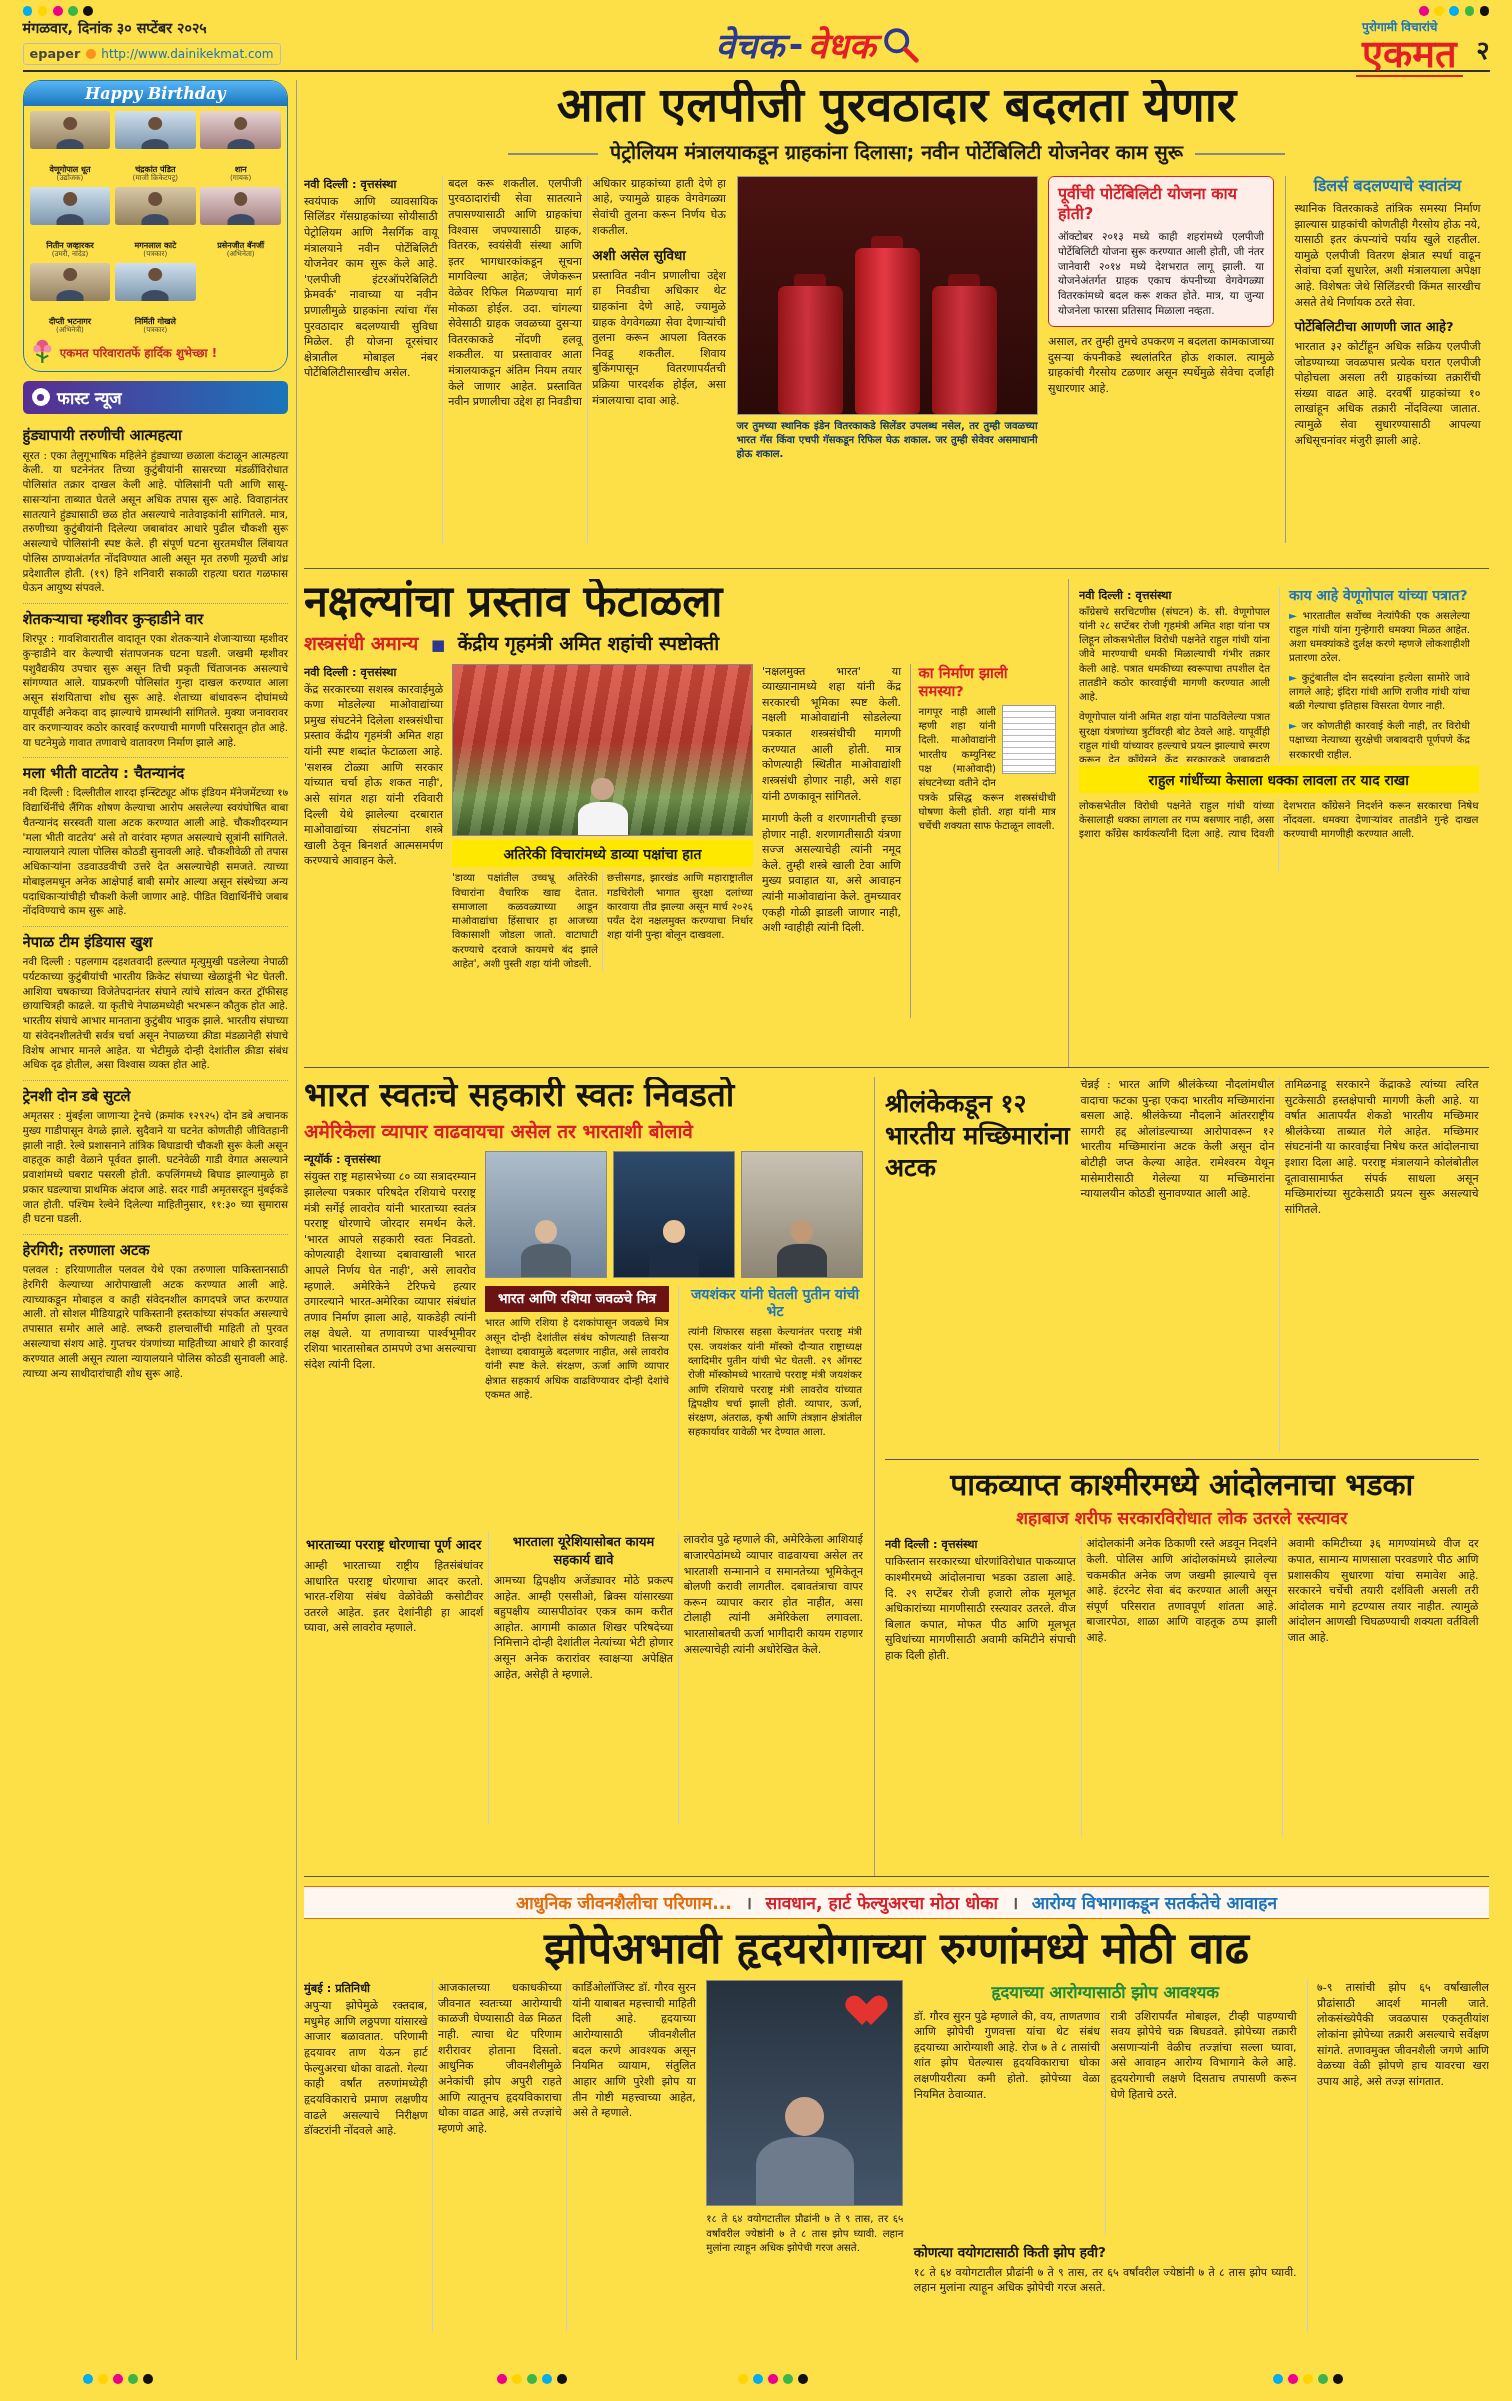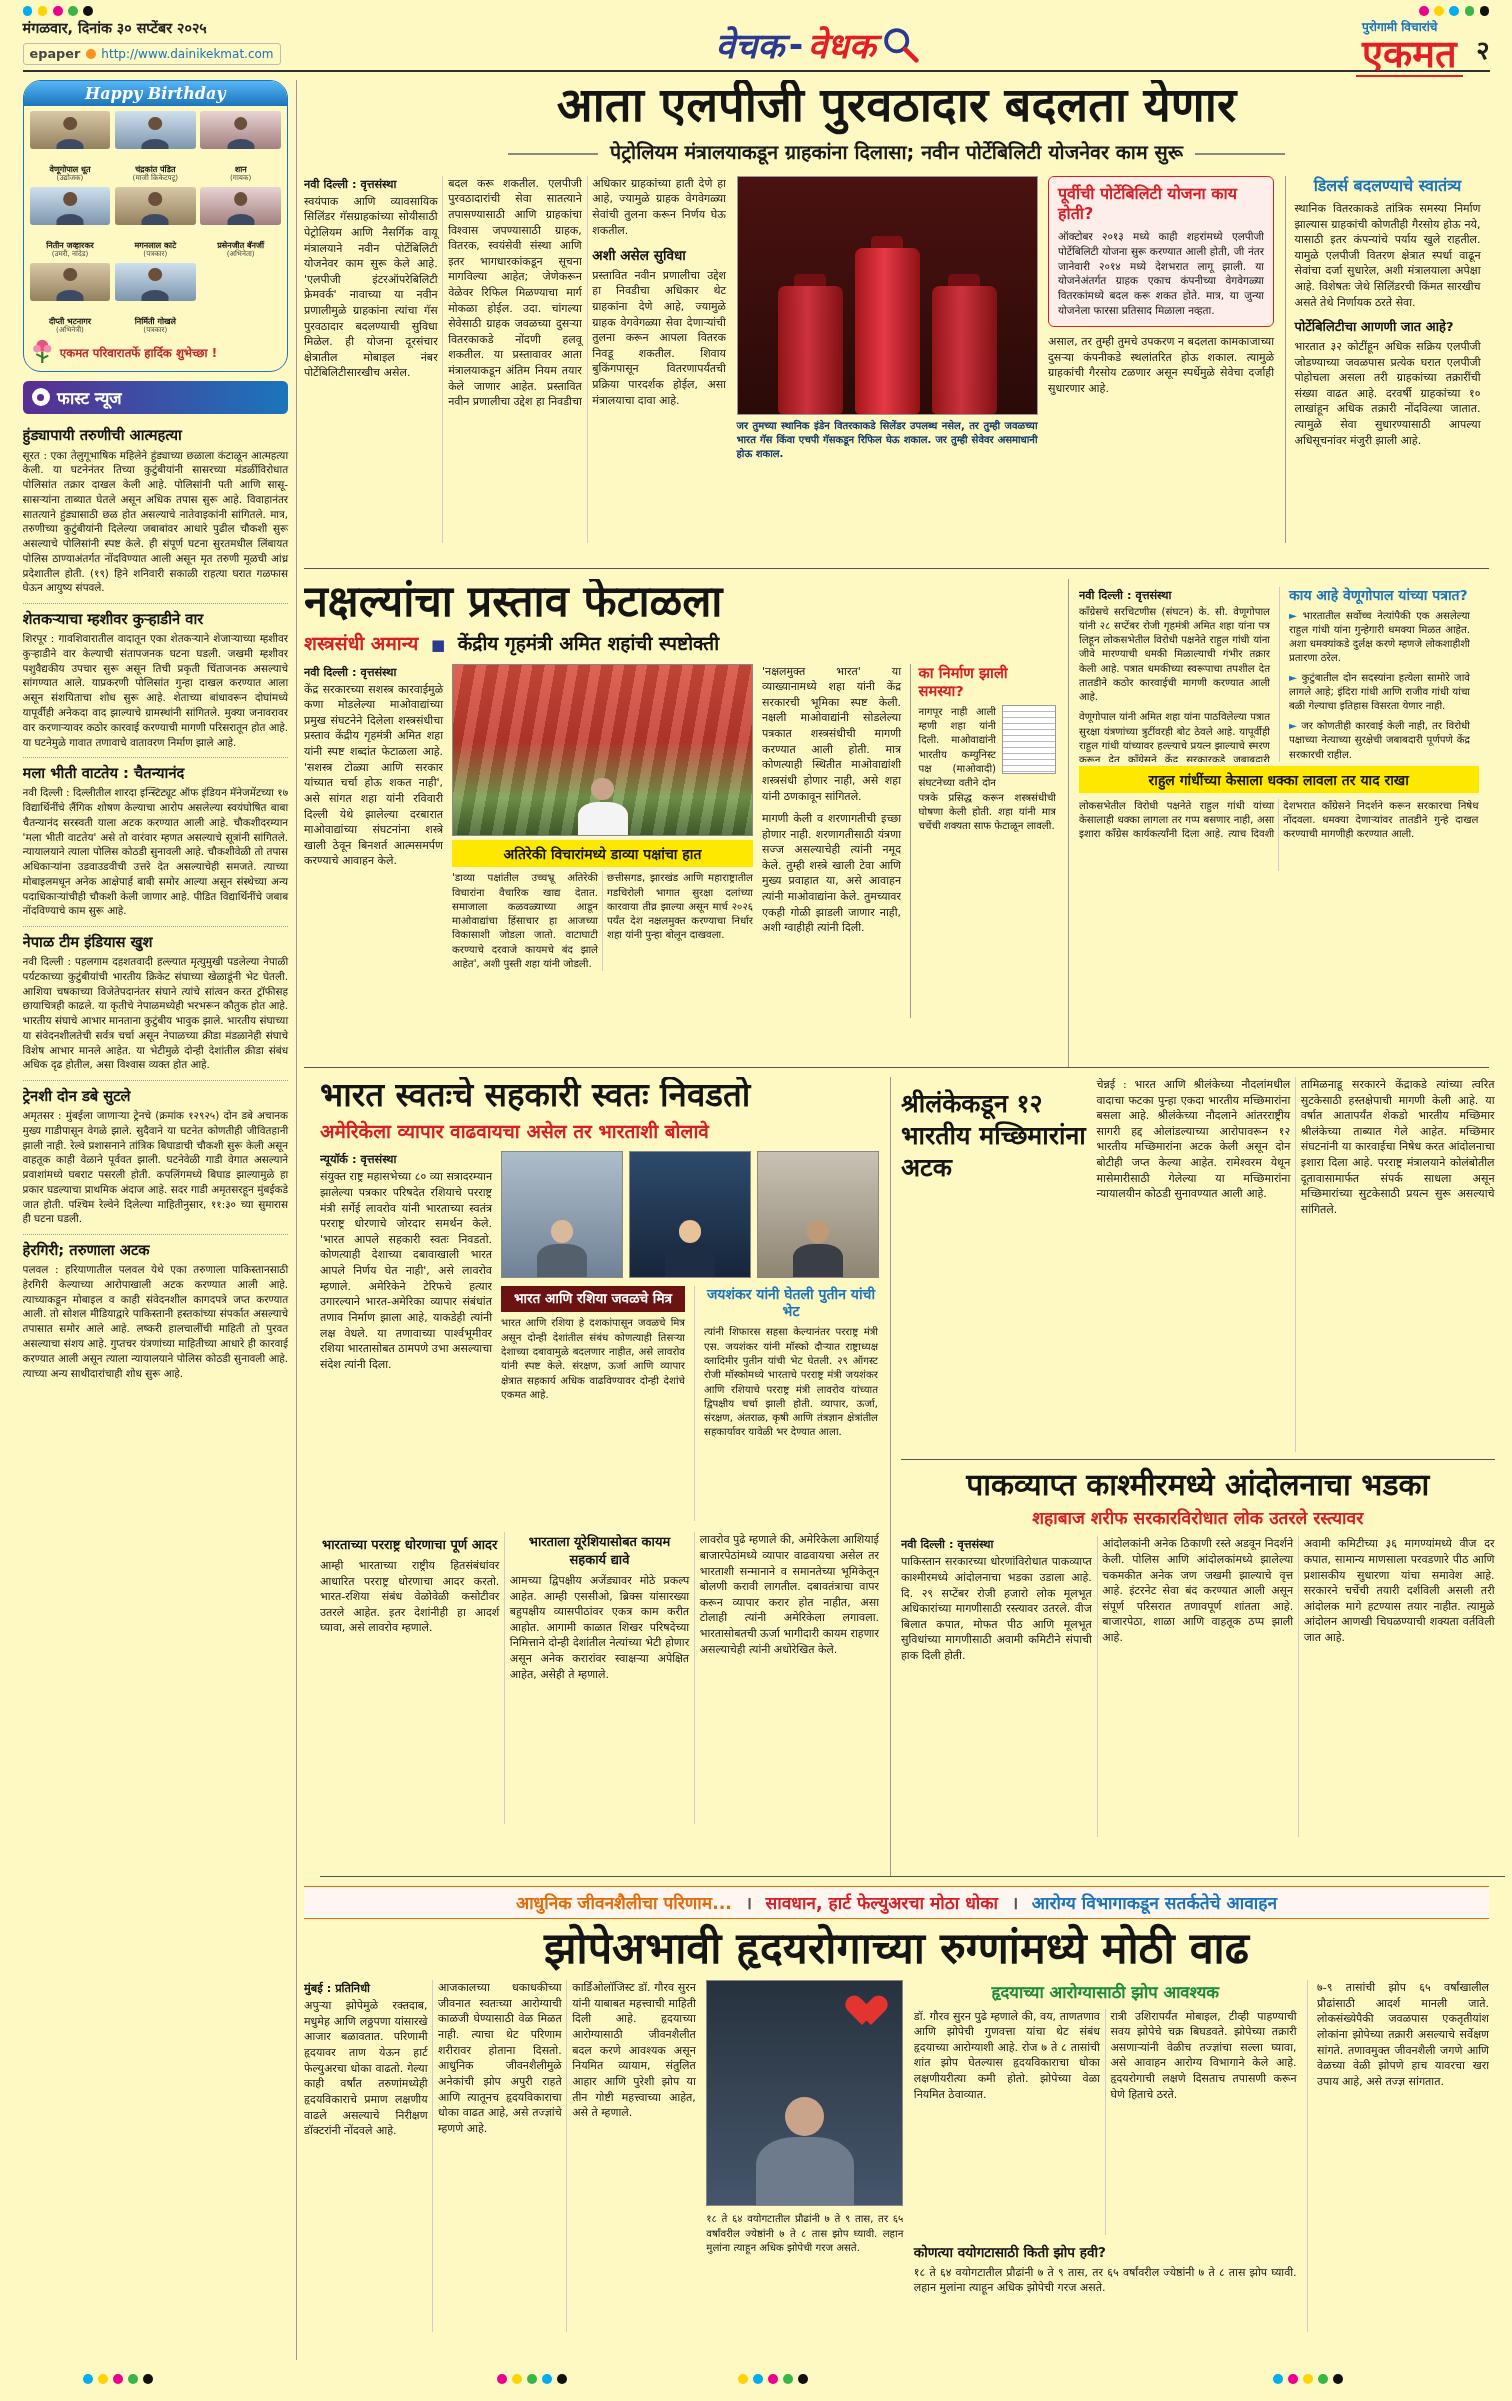--- a/index.html
+++ b/index.html
@@ -1,17 +1,17 @@
 <!DOCTYPE html>
 <html style="font-size:12px"><head>
 <meta charset="utf-8">
 <style>
 *{margin:0;padding:0;box-sizing:border-box}
 html,body{background:#dcdcdc}
-.page{position:relative;width:1512px;height:2401px;background:#fef9c3;margin:0 auto;
+.page{position:relative;width:1512px;height:2401px;background:#fde047;margin:0 auto;
   font-family:"DejaVu Sans","Liberation Sans",sans-serif;color:#151515;overflow:hidden}
 p.body{font-size:11px;line-height:1.42;text-align:justify;margin-bottom:6.8px}
 p.small{font-size:10.2px;line-height:1.4;text-align:justify;margin-bottom:6px}
 .dateline{font-weight:bold;font-size:11.3px;margin-bottom:3px}
 
 
 .dots{position:absolute;display:flex;gap:5.3px}
 .dot{width:9.8px;height:9.8px;border-radius:50%}
 .d1{background:#00aeef}.d2{background:#ffd400}.d3{background:#ec008c}.d4{background:#39b54a}.d5{background:#111}
 
@@ -114,21 +114,21 @@
 .rah-photo .bd{background:#fff}
 .rah-mid{display:flex;gap:9px;margin-top:7.5px;height:175px;overflow:hidden}
 .rah-mid .c{width:191px}
 .qhead{color:#1b75bb;font-size:14px;font-weight:bold;line-height:1.25;margin-bottom:4.5px}
 .bullet{font-size:10.2px;line-height:1.4;text-align:justify;margin-bottom:5.3px}
 .bullet::before{content:"► ";color:#1b75bb;font-weight:bold}
 .rah-bot{column-count:2;column-gap:9px;column-rule:0.8px solid #ccc;margin-top:6px;height:72px;overflow:hidden}
 .rah-bot p{font-size:10.2px;line-height:1.4;text-align:justify}
 
 
-.secC{position:absolute;left:16px;top:997px;width:1185px;height:800px;border-bottom:1.5px solid #555;display:flex;gap:10.5px}
+.secC{position:absolute;left:0;top:997px;width:1185px;height:800px;border-bottom:1.5px solid #555;display:flex;gap:10.5px}
 .trade{width:559px;overflow:hidden}
 .hl-trade{font-size:33px;font-weight:bold;line-height:1.08}
 .sub-trade{color:#d61f26;font-size:19px;font-weight:bold;margin:5.3px 0 7.5px}
 .tr-row1{display:flex;gap:9px;height:372px;overflow:hidden}
 .tr-c1{width:172px}
 .tr-right{width:378px}
 .pts{display:flex;gap:6px}
 .pt{width:122px;height:127px;position:relative;overflow:hidden;border:0.8px solid #888}
 .pt1{background:linear-gradient(#aebdca,#6f8296)}
 .pt2{background:linear-gradient(#2e4a6b,#16263a)}

